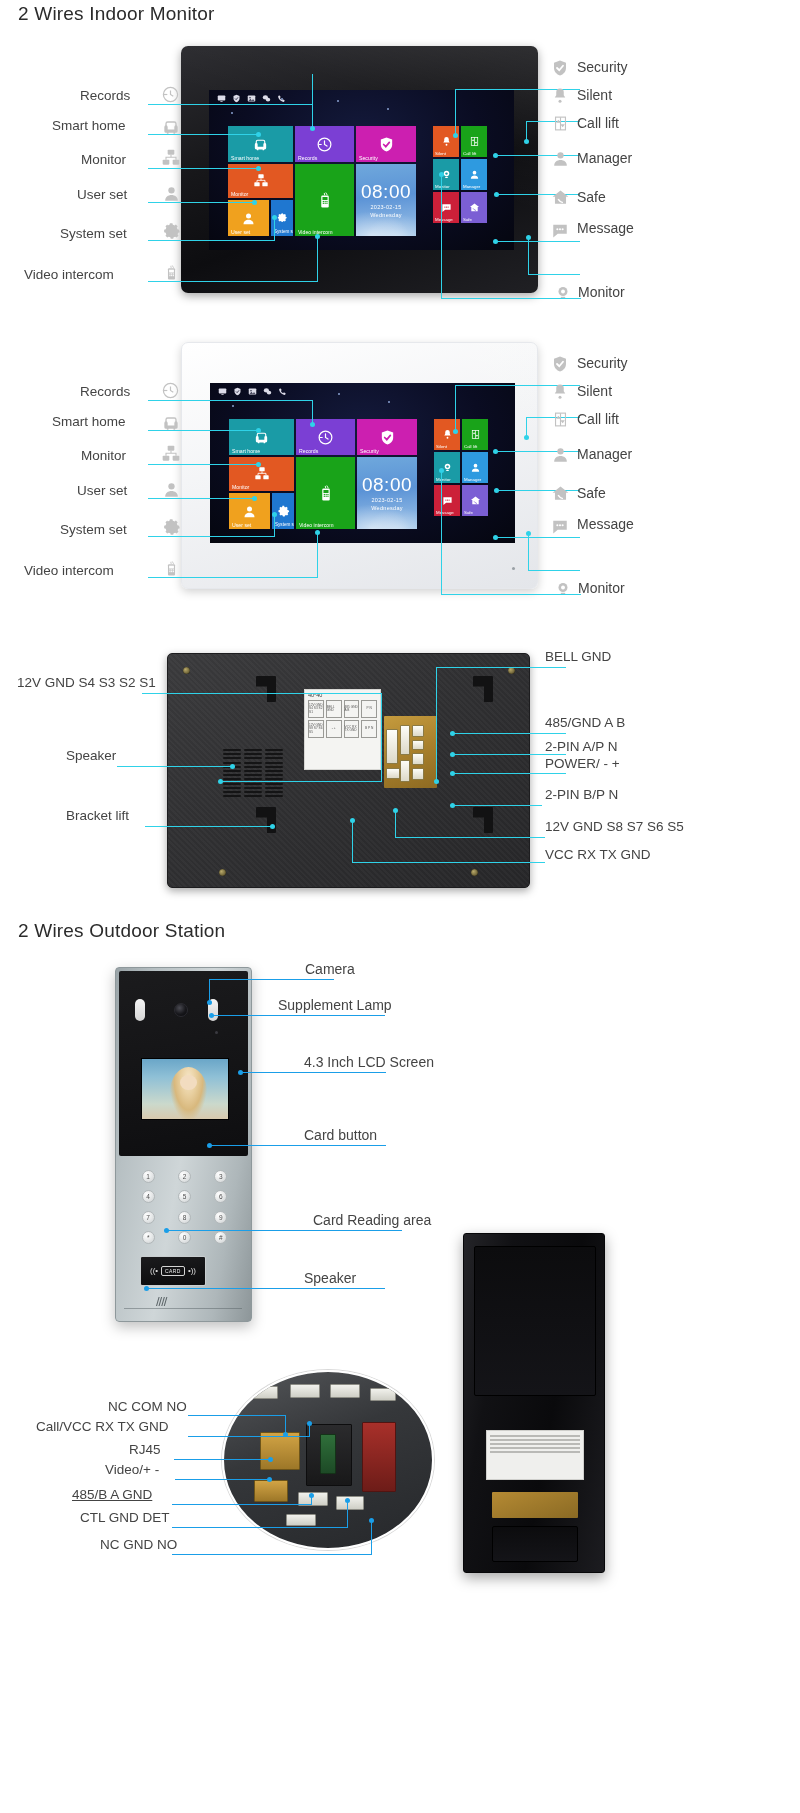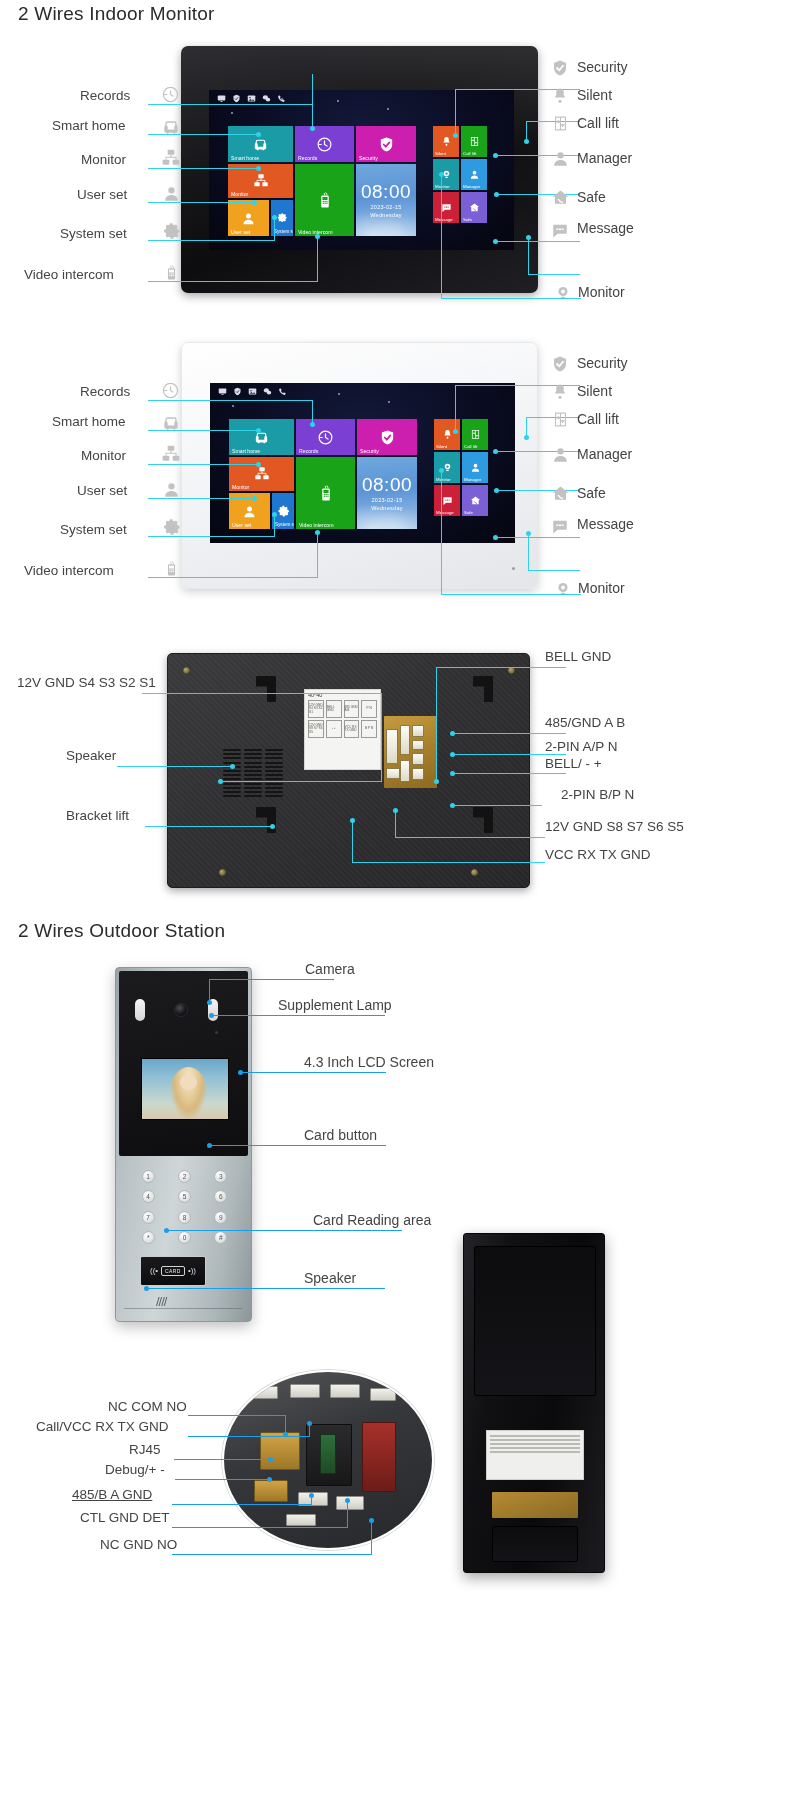--- a/index.html
+++ b/index.html
@@ -1074,27 +1074,27 @@
   <div class="label" style="left:545px; top:650px;">BELL GND</div>
   <div class="leader" style="left:436px; top:667px; width:130px;"></div>
   <div class="leader v" style="left:436px; top:667px; height:114px;"></div>
   <div class="dot" style="left:434px; top:779px;"></div>
 
   <div class="label" style="left:545px; top:716px;">485/GND A B</div>
   <div class="leader" style="left:452px; top:733px; width:114px;"></div>
   <div class="dot" style="left:450px; top:731px;"></div>
 
   <div class="label" style="left:545px; top:740px;">2-PIN A/P N</div>
-  <div class="label" style="left:545px; top:757px;">BELL/ - +</div>
+  <div class="label" style="left:545px; top:757px;">POWER/ - +</div>
   <div class="leader" style="left:452px; top:754px; width:114px;"></div>
   <div class="dot" style="left:450px; top:752px;"></div>
   <div class="leader" style="left:452px; top:773px; width:114px;"></div>
   <div class="dot" style="left:450px; top:771px;"></div>
 
-  <div class="label" style="left:561px; top:788px;">2-PIN B/P N</div>
+  <div class="label" style="left:545px; top:788px;">2-PIN B/P N</div>
   <div class="leader" style="left:452px; top:805px; width:90px;"></div>
   <div class="dot" style="left:450px; top:803px;"></div>
 
   <div class="label" style="left:545px; top:820px;">12V GND S8 S7 S6 S5</div>
   <div class="leader" style="left:395px; top:837px; width:150px;"></div>
   <div class="leader v" style="left:395px; top:810px; height:28px;"></div>
   <div class="dot" style="left:393px; top:808px;"></div>
 
   <div class="label" style="left:545px; top:848px;">VCC  RX TX GND</div>
   <div class="leader" style="left:352px; top:862px; width:193px;"></div>
@@ -1227,21 +1227,21 @@
 
   <div class="label" style="left:36px; top:1420px;">Call/VCC RX TX GND</div>
   <div class="leader blue" style="left:188px; top:1436px; width:122px;"></div>
   <div class="leader blue" style="left:309px; top:1424px; width:1px; height:13px;"></div>
   <div class="dot blue" style="left:307px; top:1421px;"></div>
 
   <div class="label" style="left:129px; top:1443px;">RJ45</div>
   <div class="leader blue" style="left:174px; top:1459px; width:96px;"></div>
   <div class="dot blue" style="left:268px; top:1457px;"></div>
 
-  <div class="label" style="left:105px; top:1463px;">Debug/+ -</div>
+  <div class="label" style="left:105px; top:1463px;">Video/+ -</div>
   <div class="leader blue" style="left:175px; top:1479px; width:94px;"></div>
   <div class="dot blue" style="left:267px; top:1477px;"></div>
 
   <div class="label" style="left:72px; top:1488px;text-decoration:underline;">485/B A GND</div>
   <div class="leader blue" style="left:172px; top:1504px; width:140px;"></div>
   <div class="leader blue" style="left:311px; top:1495px; width:1px; height:10px;"></div>
   <div class="dot blue" style="left:309px; top:1493px;"></div>
 
   <div class="label" style="left:80px; top:1511px;">CTL GND DET</div>
   <div class="leader blue" style="left:172px; top:1527px; width:176px;"></div>

